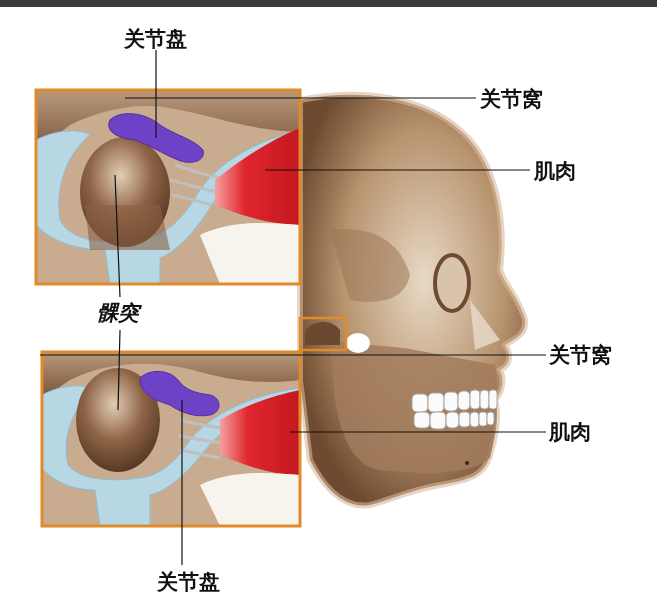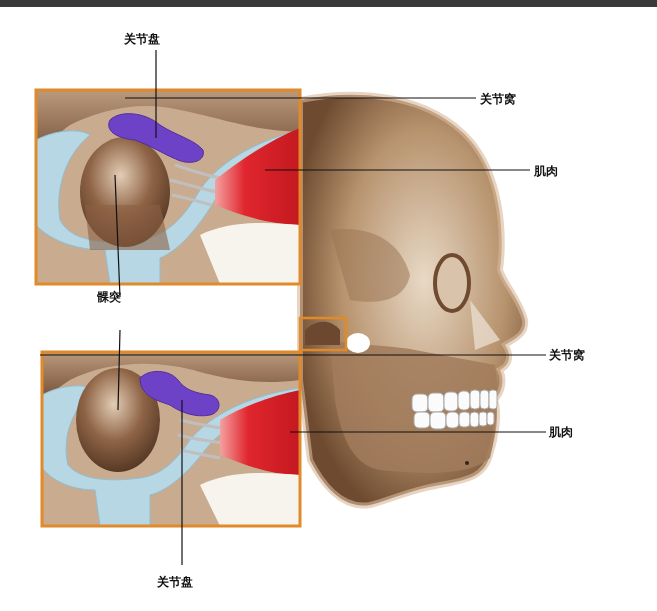--- a/index.html
+++ b/index.html
@@ -1,18 +1,18 @@
 <!DOCTYPE html>
 <html><head>
 <meta charset="utf-8">
 <style>
   html,body{margin:0;padding:0;background:#fff;}
   body{width:657px;height:611px;position:relative;overflow:hidden;font-family:"DejaVu Sans","Liberation Sans",sans-serif;}
   .topbar{position:absolute;left:0;top:0;width:657px;height:7px;background:#3a3a3a;}
-  .label{position:absolute;font-size:12px;font-weight:bold;color:#111;white-space:nowrap;line-height:18px;}
+  .label{position:absolute;font-size:21px;font-weight:bold;color:#111;white-space:nowrap;line-height:18px;}
   svg.art{position:absolute;left:0;top:0;}
 </style>
 </head>
 <body>
 
 <div class="topbar"></div>
 
 <svg class="art" width="657" height="611" viewBox="0 0 657 611">
   <defs>
     <radialGradient id="skullG" cx="0.55" cy="0.45" r="0.6">
@@ -111,16 +111,16 @@
     <line x1="120" y1="330" x2="118" y2="410"></line>
     <line x1="40" y1="355" x2="546" y2="355"></line>
     <line x1="290" y1="432" x2="546" y2="432"></line>
     <line x1="182" y1="400" x2="182" y2="565"></line>
   </g>
 </svg>
 
 <div class="label" style="left:124px;top:30px;">关节盘</div>
 <div class="label" style="left:480px;top:90px;">关节窝</div>
 <div class="label" style="left:534px;top:162px;">肌肉</div>
-<div class="label" style="left:97px;top:288px;">髁突</div>
+<div class="label" style="left:97px;top:304px;font-style:italic;">髁突</div>
 <div class="label" style="left:549px;top:346px;">关节窝</div>
 <div class="label" style="left:549px;top:423px;">肌肉</div>
 <div class="label" style="left:157px;top:573px;">关节盘</div>
 
 </body></html>

